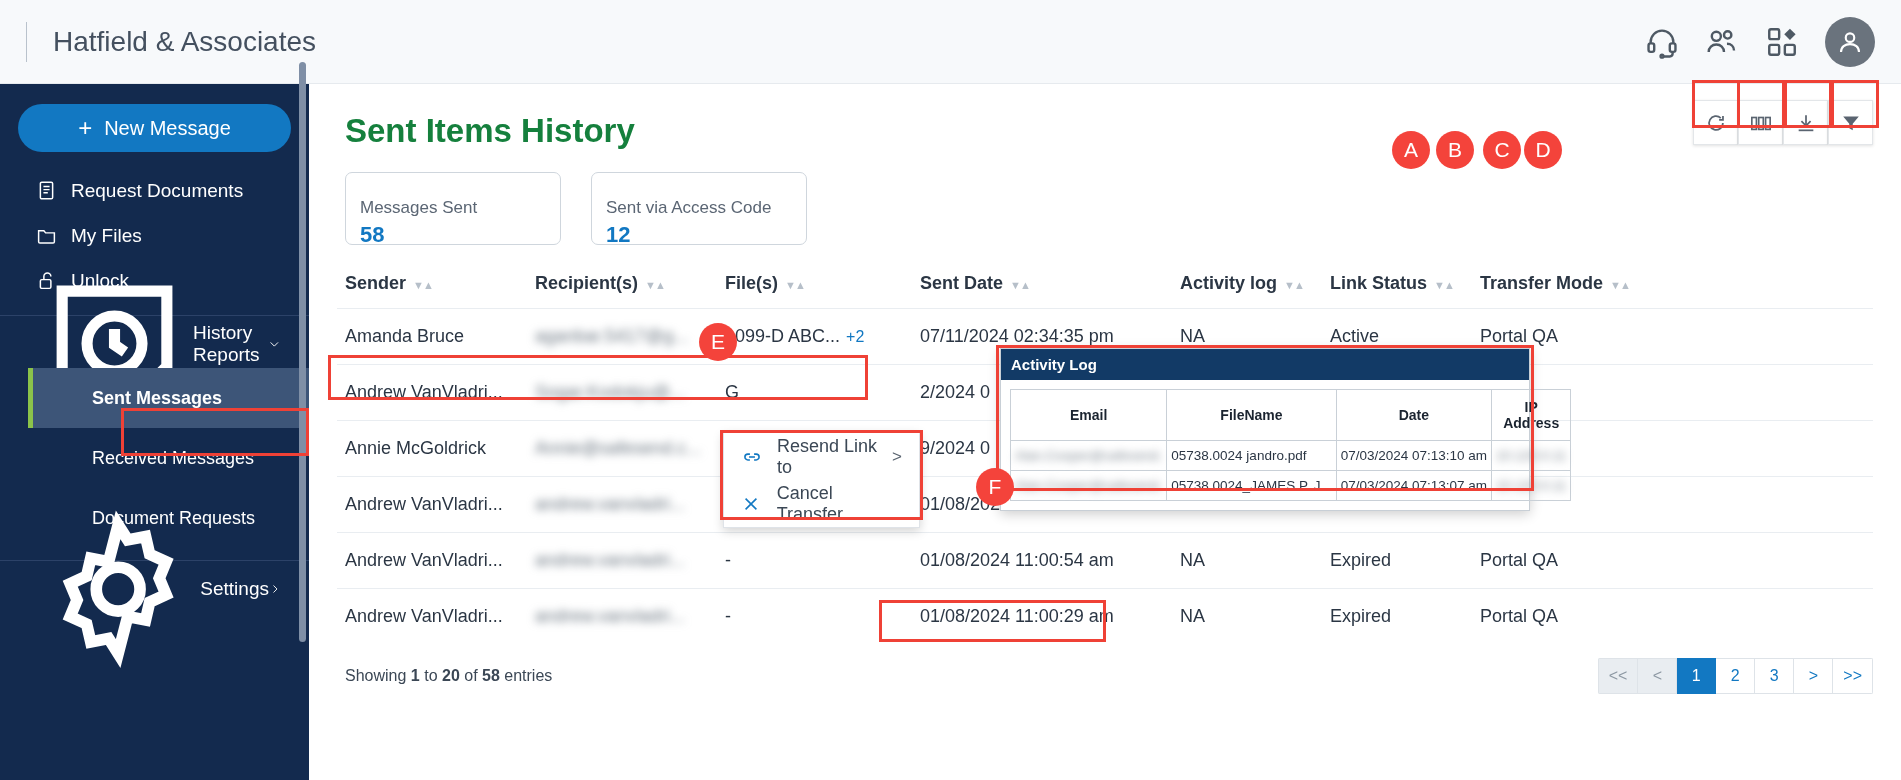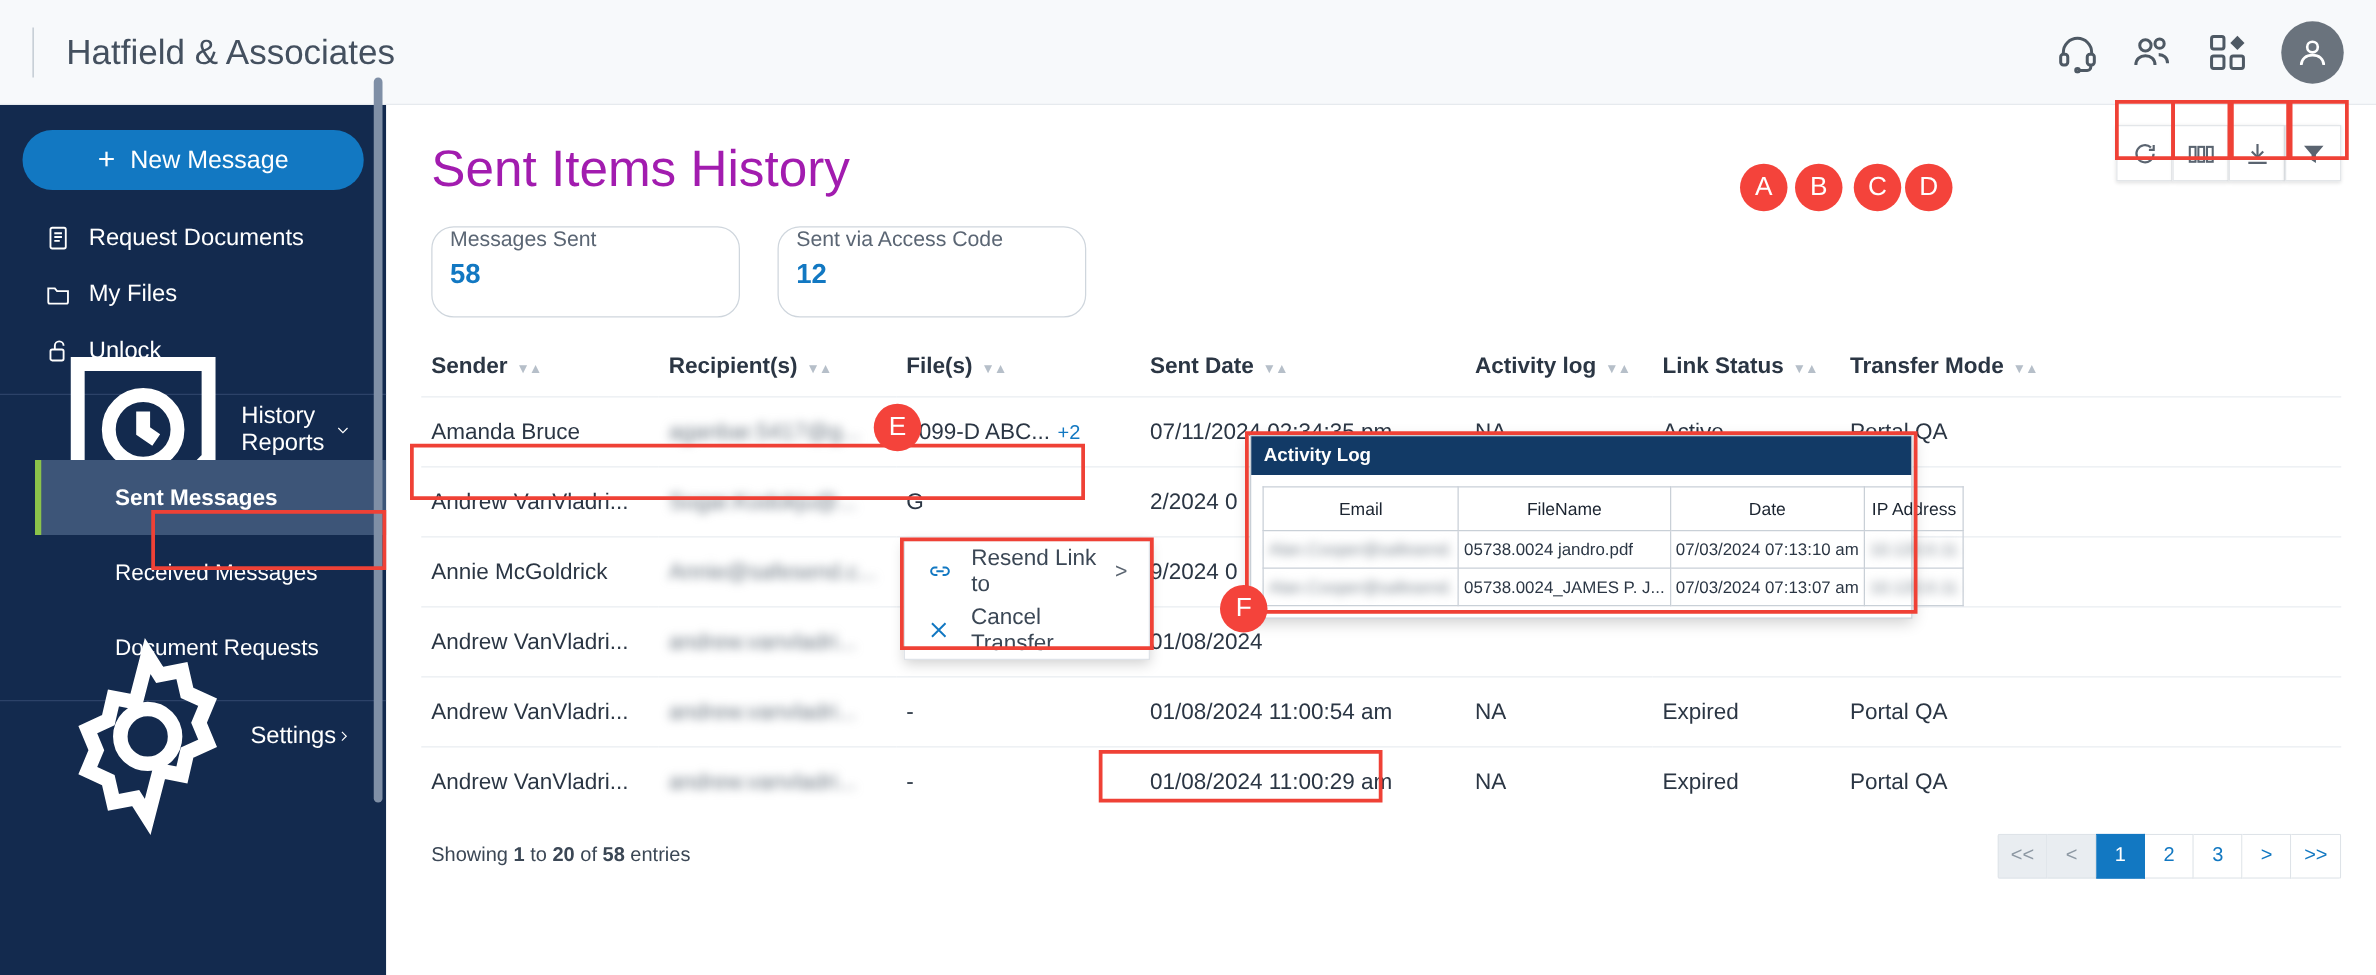--- a/index.html
+++ b/index.html
@@ -97,39 +97,39 @@
     position: absolute; left: 299px; top: 62px; width: 7px; height: 580px;
     background: #7f8fa6; border-radius: 4px;
   }
 
   
   .main {
     position: absolute; top: 84px; left: 309px; width: 1592px; height: 696px;
     background: #ffffff; padding: 24px 28px 0 28px;
   }
   .page-title {
-    font-size: 41px; color: #a21caf; font-weight: normal; margin: 4px 0 0 8px;
+    font-size: 33px; color: #15803d; font-weight: bold; margin: 4px 0 0 8px;
   }
 
   
   .tools {
     position: absolute; right: 28px; top: 16px; display: flex;
   }
   .tool-btn {
     width: 45px; height: 45px; background: #fff;
     border: 1px solid #e3e6e9;
     display: flex; align-items: center; justify-content: center;
     cursor: pointer; box-shadow: 0 1px 3px rgba(0,0,0,0.12);
   }
   .tool-btn svg { color: #5a6470; }
 
   .stat-row { display: flex; gap: 30px; margin: 22px 0 0 8px; }
   .stat-card {
-    width: 247px; height: 73px; border: 1px solid #cfd6dd; border-radius: 18px;
-    padding: 0 14px;
+    width: 216px; height: 73px; border: 1px solid #cfd6dd; border-radius: 7px;
+    padding: 25px 14px;
   }
   .stat-label { font-size: 17px; color: #5b6674; }
   .stat-value { font-size: 22px; font-weight: bold; color: #1278c2; margin-top: 4px; }
 
   
   table.grid { width: 100%; border-collapse: collapse; margin-top: 28px; }
   table.grid th {
     text-align: left; font-size: 18px; color: #2b3644; font-weight: bold;
     padding: 0 0 14px 8px; white-space: nowrap;
   }
@@ -177,21 +177,21 @@
     background: #fff; border: 1px solid #c8cfd6;
     box-shadow: 0 3px 12px rgba(0,0,0,0.2); z-index: 45;
   }
   .ap-title {
     background: #123a66; color: #fff; font-size: 15px; font-weight: bold;
     padding: 7px 10px;
   }
   .ap-body { padding: 9px; }
   table.aplog { width: 100%; border-collapse: collapse; }
   table.aplog th {
-    font-size: 14px; font-weight: normal; color: #1b2430; text-align: center;
+    font-size: 14px; font-weight: bold; color: #1b2430; text-align: center;
     border: 1px solid #c9d0d7; padding: 9px 4px;
   }
   table.aplog td {
     font-size: 13.5px; color: #2b3644; 
     border: 1px solid #c9d0d7; padding: 7px 4px; white-space: nowrap;
   }
   .ap-blur { filter: blur(4px); color: #7b858f; display: inline-block; }
 
   
   .hl {

